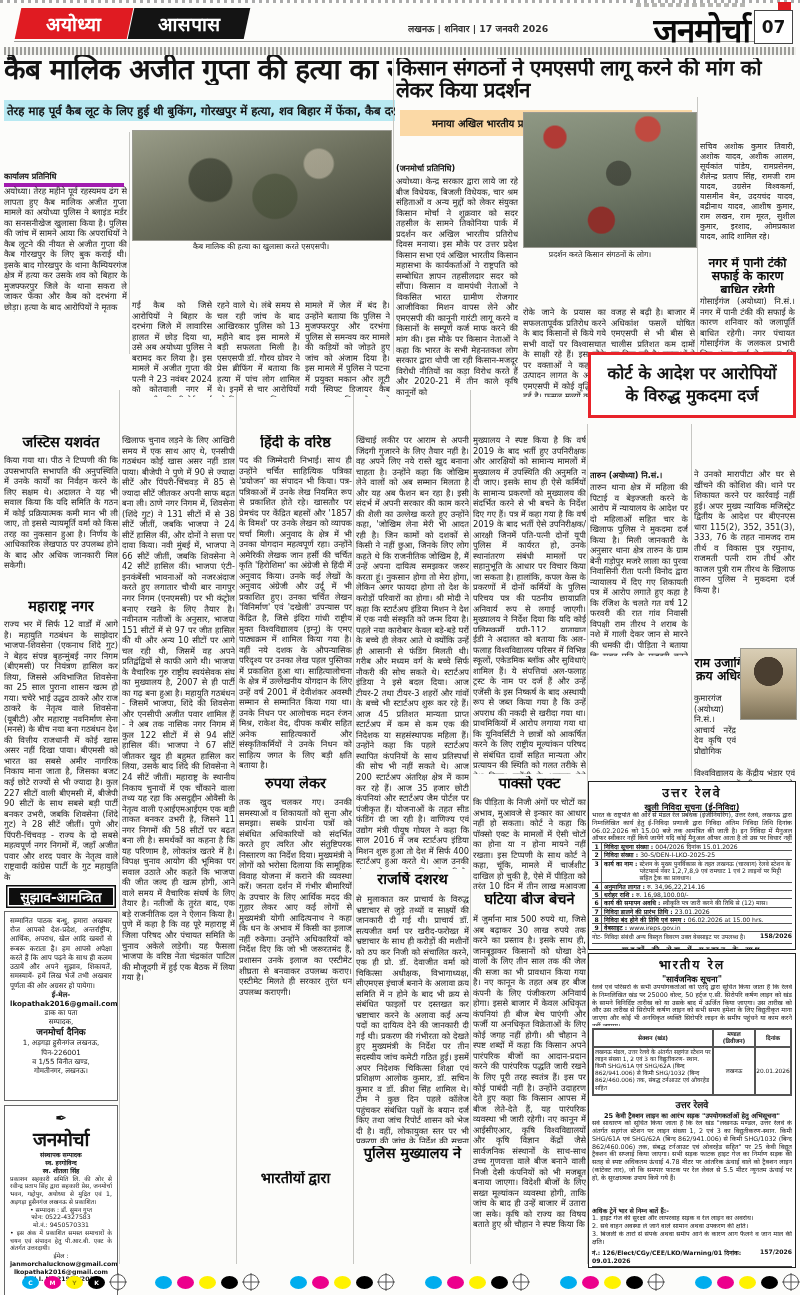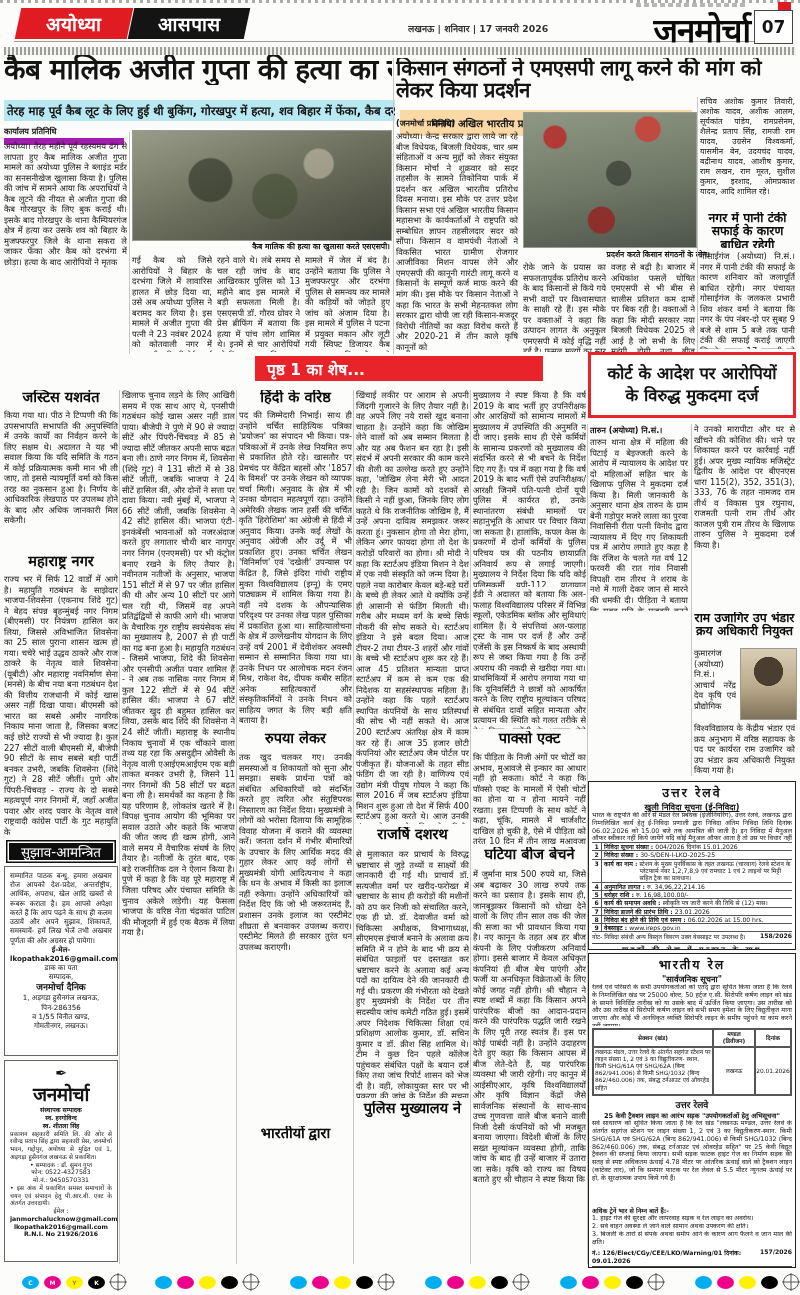--- a/index.html
+++ b/index.html
@@ -1,26 +1,26 @@
 <!DOCTYPE html>
 <html><head>
 <meta charset="utf-8">
 <style>
   html,body{margin:0;padding:0;background:#8a8a8a;}
   .page{position:relative;width:800px;height:1295px;margin:0 auto;background:#fcfcfa;
         font-family:"DejaVu Sans","Liberation Sans",sans-serif;color:#141414;overflow:hidden;}
-  .abs{position:absolute;box-sizing:border-box;}
+  .abs{position:absolute;box-sizing:border-box;margin-top:45px;}
   .body-text{font-size:8.3px;line-height:1.27;text-align:justify;overflow:hidden;color:#1d1d1d;}
   .tiny-text{font-size:6.4px;line-height:1.22;text-align:justify;overflow:hidden;color:#191919;}
   .sec-h{font-weight:700;text-align:center;font-size:14.5px;line-height:1.08;overflow:hidden;color:#0c0c0c;}
   .sec-h.small{font-size:12.3px;}
   .vr{position:absolute;width:1px;background:#c7c7c3;}
   .photo{position:absolute;overflow:hidden;border:1px solid #9a9a92;}
-  .caption{position:absolute;font-size:7.6px;font-weight:700;text-align:right;overflow:hidden;white-space:nowrap;}
-  .byline{font-size:8px;font-weight:700;border-bottom:7px solid #a21caf;padding-bottom:2px;overflow:hidden;white-space:nowrap;}
+  .caption{position:absolute;font-size:7.6px;font-weight:400;text-align:center;overflow:hidden;white-space:nowrap;}
+  .byline{font-size:8px;font-weight:700;border-bottom:4px solid #a21caf;padding-bottom:2px;overflow:hidden;white-space:nowrap;}
   
   .topdots{position:absolute;left:0;top:0;width:800px;height:3px;
            background:repeating-linear-gradient(90deg,#aaa 0 3px,#fff 3px 7px);}
   .secbox{position:absolute;top:8px;height:31px;transform:skewX(-12deg);display:flex;align-items:center;justify-content:center;}
   .secbox > span{transform:skewX(12deg);font-weight:800;font-size:19px;color:#fff;letter-spacing:.5px;}
   .headrule{position:absolute;left:14px;top:41px;width:772px;height:1px;background:#9b9b97;}
   .dateline{position:absolute;left:408px;top:22px;width:200px;font-size:9.3px;font-weight:700;color:#333;white-space:nowrap;overflow:hidden;}
   .masthead{position:absolute;left:572px;top:7px;width:178px;text-align:right;font-weight:800;font-size:33px;letter-spacing:-1px;color:#0a0a0a;white-space:nowrap;}
   .tagline-smudge{position:absolute;left:636px;top:3px;width:112px;height:4px;
                   background:repeating-linear-gradient(90deg,#b6b6b2 0 5px,#fff 5px 8px);}
@@ -34,21 +34,21 @@
   .strip{position:absolute;font-weight:700;overflow:hidden;white-space:nowrap;display:flex;align-items:center;}
   .kisan-headline{position:absolute;left:396px;top:58px;width:400px;font-weight:800;font-size:20.5px;line-height:1.05;letter-spacing:-.4px;overflow:hidden;}
   
   .banner-rest{position:absolute;left:255px;top:356px;width:288px;height:25px;background:#e8232a;color:#fff;
                font-weight:800;font-size:15.5px;display:flex;align-items:center;padding-left:12px;box-sizing:border-box;}
   .court-box{position:absolute;left:588px;top:352px;width:208px;height:66px;background:#fff;border:3px solid #e8232a;
              box-sizing:border-box;display:flex;flex-direction:column;align-items:center;justify-content:center;}
   .court-box div{font-weight:800;font-size:16.5px;line-height:1.35;white-space:nowrap;}
   
   .sugg-title{position:absolute;background:#0e0e0e;color:#fff;display:flex;align-items:center;justify-content:center;
-              font-weight:400;font-size:13.5px;box-shadow:inset 0 0 0 1.5px #0e0e0e, inset 0 0 0 3px #fff;}
+              font-weight:700;font-size:13.5px;box-shadow:inset 0 0 0 1.5px #0e0e0e, inset 0 0 0 3px #fff;}
   .boxed{border:1px solid #666;background:#fff;padding:4px 5px;box-sizing:border-box;overflow:hidden;}
   .center{text-align:center;}
   .imprint-logo{font-weight:800;font-size:19px;letter-spacing:-.5px;}
   
   .rail-box{position:absolute;left:588px;width:208px;border:1.8px solid #222;background:#fff;box-sizing:border-box;
             padding:2px 3px;overflow:hidden;}
   .rail-title{font-weight:800;font-size:12.5px;text-align:center;letter-spacing:2px;}
   .rail-sub{font-weight:700;font-size:8.2px;text-align:center;text-decoration:underline;}
   .trow{display:flex;border-top:1px solid #555;font-size:6.1px;line-height:1.2;}
   .tn{flex:none;width:9px;border-right:1px solid #555;text-align:center;font-weight:700;}
@@ -116,39 +116,38 @@
                   radial-gradient(circle at 55% 45%, rgba(30,30,25,.5) 0 10%, transparent 11%),
                   linear-gradient(170deg,#8f9884,#6f7866 55%,#4d564a);"></div>
   <div class="caption" style="left:490px;top:249px;width:220px;">प्रदर्शन करते किसान संगठनों के लोग।</div>
   <div class="abs body-text" style="left:523px;top:262px;width:83px;height:90px;">रोके जाने के प्रयास का सफलतापूर्वक प्रतिरोध करने के बाद किसानों से किये गये सभी वादों पर विश्वासघात के साक्षी रहे हैं। इस मौके पर वक्ताओं ने कहा कि उत्पादन लागत के अनुकूल एमएसपी में कोई वृद्धि नहीं हुई है। फसल मूल्यों का स्तर स्वामीनाथन फार्मूले से बीस से तीस प्रतिशत कम बना हुआ है। सभी कृषि लागतें, विशेषकर उर्वरकों की कीमतें, सब्सिडी की कटौती और कालाबाजारी, दोनों की</div>
   <div class="abs body-text" style="left:611px;top:262px;width:84px;height:90px;">वजह से बढ़ी है। बाजार में अधिकांश फसलें घोषित एमएसपी से भी बीस से चालीस प्रतिशत कम दामों पर बिक रही है। वक्ताओं ने कहा कि मोदी सरकार नया बिजली विधेयक 2025 ले आई है जो सभी के लिए महंगी होगी तथा बीज विधेयक 2025 के माध्यम से बीज आपूर्ति पर कारपोरेट और बहुराष्ट्रीय कंपनियों का पूर्ण बाजार नियंत्रण थोप दिया है। विरोध प्रदर्शन में उत्तर प्रदेश किसान सभा के प्रदेश</div>
   <div class="abs body-text" style="left:700px;top:97px;width:95px;height:112px;font-size:7.9px;">सचिव अशोक कुमार तिवारी, अशोक यादव, अशीक आलम, सूर्यकांत पांडेय, रामप्रसेनम, शैलेन्द्र प्रताप सिंह, रामजी राम यादव, उग्रसेन विश्वकर्मा, यासमीन बेन, उदयचंद यादव, बद्रीनाथ यादव, आशीष कुमार, राम लखन, राम मूरत, सुशील कुमार, इरशाद, ओमप्रकाश यादव, आदि शामिल रहे।</div>
 
   <div class="abs sec-h small" style="left:700px;top:212px;width:95px;height:36px;">नगर में पानी टंकी सफाई के कारण बाधित रहेगी जलापूर्ति</div>
   <div class="abs body-text" style="left:700px;top:251px;width:95px;height:98px;">गोसाईगंज (अयोध्या) नि.सं.। नगर में पानी टंकी की सफाई के कारण शनिवार को जलापूर्ति बाधित रहेगी। नगर पंचायत गोसाईगंज के जलकल प्रभारी शिव शंकर वर्मा ने बताया कि नगर के पंप नंबर-दो पर सुबह 9 बजे से शाम 5 बजे तक पानी टंकी की सफाई कराई जाएगी जिसके कारण 17 जनवरी को सुबह 9 बजे से शाम तक नगर पंचायत गोसाईगंज की जलकल सुविधा बाधित रहेगी।</div>
 
-  <div class="banner-rest">पृष्ठ 1 का शेष...</div>
   <div class="court-box">
     <div>कोर्ट के आदेश पर आरोपियों</div>
     <div>के विरुद्ध मुकदमा दर्ज</div>
   </div>
 
   <div class="abs sec-h" style="left:4px;top:390px;width:114px;">जस्टिस यशवंत</div>
   <div class="abs body-text" style="left:4px;top:410px;width:114px;height:141px;">किया गया था। पीठ ने टिप्पणी की कि उपसभापति सभापति की अनुपस्थिति में उनके कार्यों का निर्वहन करने के लिए सक्षम थे। अदालत ने यह भी सवाल किया कि यदि समिति के गठन में कोई प्रक्रियात्मक कमी मान भी ली जाए, तो इससे न्यायमूर्ति वर्मा को किस तरह का नुकसान हुआ है। निर्णय के आधिकारिक लेखपाठ पर उपलब्ध होने के बाद और अधिक जानकारी मिल सकेगी।</div>
   <div class="abs sec-h" style="left:4px;top:554px;width:114px;">महाराष्ट्र नगर</div>
   <div class="abs body-text" style="left:4px;top:574px;width:114px;height:261px;">राज्य भर में सिर्फ 12 वार्डों में आगे है। महायुति गठबंधन के साझेदार भाजपा-शिवसेना (एकनाथ शिंदे गुट) ने बेहद संपन्न बृहन्मुंबई नगर निगम (बीएमसी) पर नियंत्रण हासिल कर लिया, जिससे अविभाजित शिवसेना का 25 साल पुराना शासन खत्म हो गया। चचेरे भाई उद्धव ठाकरे और राज ठाकरे के नेतृत्व वाले शिवसेना (यूबीटी) और महाराष्ट्र नवनिर्माण सेना (मनसे) के बीच नया बना गठबंधन देश की वित्तीय राजधानी में कोई खास असर नहीं दिखा पाया। बीएमसी को भारत का सबसे अमीर नागरिक निकाय माना जाता है, जिसका बजट कई छोटे राज्यों से भी ज्यादा है। कुल 227 सीटों वाली बीएमसी में, बीजेपी 90 सीटों के साथ सबसे बड़ी पार्टी बनकर उभरी, जबकि शिवसेना (शिंदे गुट) ने 28 सीटें जीतीं। पुणे और पिंपरी-चिंचवड़ - राज्य के दो सबसे महत्वपूर्ण नगर निगमों में, जहाँ अजीत पवार और शरद पवार के नेतृत्व वाले राष्ट्रवादी कांग्रेस पार्टी के गुट महायुति के</div>
   <div class="sugg-title abs" style="left:6px;top:840px;width:110px;height:23px;">सुझाव-आमन्त्रित</div>
   <div class="abs boxed" style="left:4px;top:866px;width:114px;height:190px;font-size:7.1px;line-height:1.3;text-align:justify;">
     <span>सम्मानित पाठक बन्धु, हमारा अखबार रोज आपको देश-प्रदेश, अन्तर्राष्ट्रीय, आर्थिक, अपराध, खेल आदि खबरों से रूबरू कराता है। हम आपसे अपेक्षा करते हैं कि आप पढ़ने के साथ ही कलम उठायें और अपने सुझाव, शिकायतें, समस्यायें- हमें लिख भेजें तभी अखबार पूर्णता की ओर अग्रसर हो पायेगा।</span>
     <div class="center" style="font-weight:700;">ई-मेल-</div>
     <div class="center" style="font-weight:800;">lkopathak2016@gmail.com</div>
     <div class="center">डाक का पता</div>
     <div class="center">सम्पादक,</div>
     <div class="center" style="font-weight:800;font-size:9px;">जनमोर्चा दैनिक</div>
-    <div class="center">1, अड़गड़ा हुसैनगंज लखनऊ, पिन-286356</div>
+    <div class="center">1, अड़गड़ा हुसैनगंज लखनऊ, पिन-226001</div>
     <div class="center">व 1/55 विनीत खण्ड,</div>
     <div class="center">गोमतीनगर, लखनऊ।</div>
   </div>
   <div class="abs boxed center" style="left:4px;top:1060px;width:114px;height:202px;font-size:6.2px;line-height:1.25;">
     <div style="font-size:14px;">✒</div>
     <div class="imprint-logo">जनमोर्चा</div>
     <div style="font-weight:700;">संस्थापक सम्पादक</div>
     <div style="font-weight:700;">स्व. हरगोविन्द</div>
     <div style="font-weight:700;">स्व. शीतला सिंह</div>
     <div style="text-align:justify;">प्रकाशन सहकारी समिति लि. की ओर से रवीन्द्र प्रताप सिंह द्वारा सहकारी प्रेस, जनमोर्चा भवन, गद्दोपुर, अयोध्या से मुद्रित एवं 1, अड़गड़ा हुसैनगंज लखनऊ से प्रकाशित।</div>

